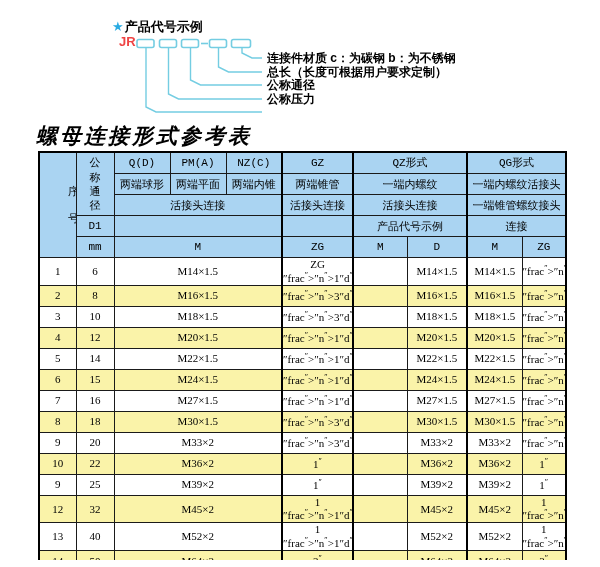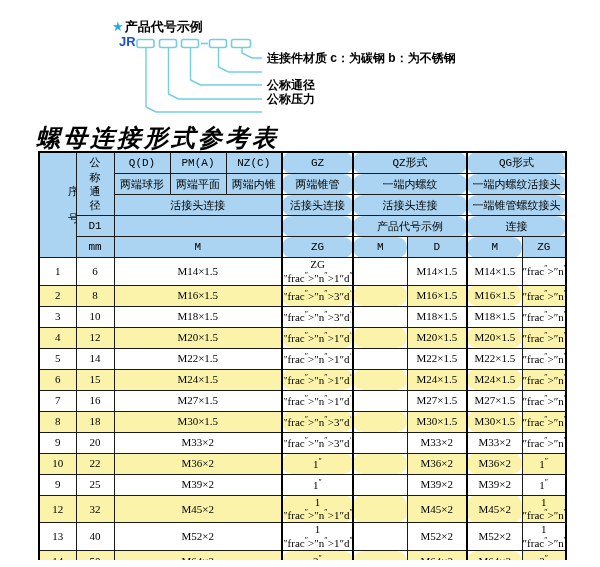--- a/index.html
+++ b/index.html
@@ -11,53 +11,53 @@
   
   .diagram-heading {
     position:absolute; left:112px; top:18px;
     font-family:"Liberation Sans","DejaVu Sans",sans-serif;
     font-weight:bold; font-size:13px; white-space:nowrap;
   }
   .star { color:#29abe2; margin-right:1px; }
   .code-prefix {
     position:absolute; left:119px; top:34px;
     font-family:"Liberation Sans","DejaVu Sans",sans-serif;
-    font-weight:bold; font-size:13px; color:#1d4ed8;
+    font-weight:bold; font-size:13px; color:#ef4444;
   }
   svg.connector { position:absolute; left:0; top:0; }
   .diagram-label {
     position:absolute; left:267px;
     font-family:"Liberation Sans","DejaVu Sans",sans-serif;
     font-weight:bold; font-size:12px; line-height:12px; white-space:nowrap;text-align:right;
   }
 
   
   .table-title {
     position:absolute; left:36px; top:122px;
     font-family:"DejaVu Serif","Liberation Serif",serif;
-    font-weight:bold; font-style:italic; font-size:24px; letter-spacing:3px;
+    font-weight:bold; font-style:italic; font-size:21px; letter-spacing:3px;
     white-space:nowrap;
   }
 
   
   table.ref {
     position:absolute; left:38px; top:151px; width:527px;
     border-collapse:collapse; table-layout:fixed;
     border:2px solid #000;
   }
   table.ref th, table.ref td {
     border:1px solid #1a1a1a; padding:0; height:20px;
     text-align:center; vertical-align:middle;
     font-size:11px; line-height:1.15; overflow:hidden;
     font-weight:normal;
   }
   table.ref thead th { background:#aad4f2; }
   table.ref td { background:#ffffff; }
   table.ref tr.alt td { background:#faf3a9; }
-  .gs { border-left:2px solid #000 !important;border-radius:10px; }
+  .gs { border-left:2px solid #000 !important; }
   .code { font-family:Liberation Mono, monospace; }
   .vstack { width:1em; margin:0 auto; word-break:break-all; }
   .vstack.seq { line-height:2.5;margin-left:28px; }
   .vstack.dn4 { line-height:1.3; }
   .inch { font-size:8px; vertical-align:0.55em; }
 </style>
 </head>
 <body>
 
 <div class="page">
@@ -78,20 +78,21 @@
     <g stroke="#74cde2" stroke-width="1.4" fill="none">
       <polyline points="146,47 146,107 156,112 262,112"></polyline>
       <polyline points="168.5,47 168.5,94 178.5,99 262,99"></polyline>
       <polyline points="190.5,47 190.5,80 200.5,85 262,85"></polyline>
       <polyline points="218.5,47 218.5,67 228.5,72 262,72"></polyline>
       <polyline points="242,47 242,53 252,58 262,58"></polyline>
     </g>
   </svg>
 
   <div class="diagram-label" style="top:52px">连接件材质  c：为碳钢  b：为不锈钢</div>
+  <div class="diagram-label" style="top:66px">总长（长度可根据用户要求定制）</div>
   <div class="diagram-label" style="top:79px">公称通径</div>
   <div class="diagram-label" style="top:93px">公称压力</div>
 
   <div class="table-title">螺母连接形式参考表</div>
 
   <table class="ref">
     <colgroup>
       <col style="width:37px">
         <col style="width:38px">
       <col style="width:56px">

